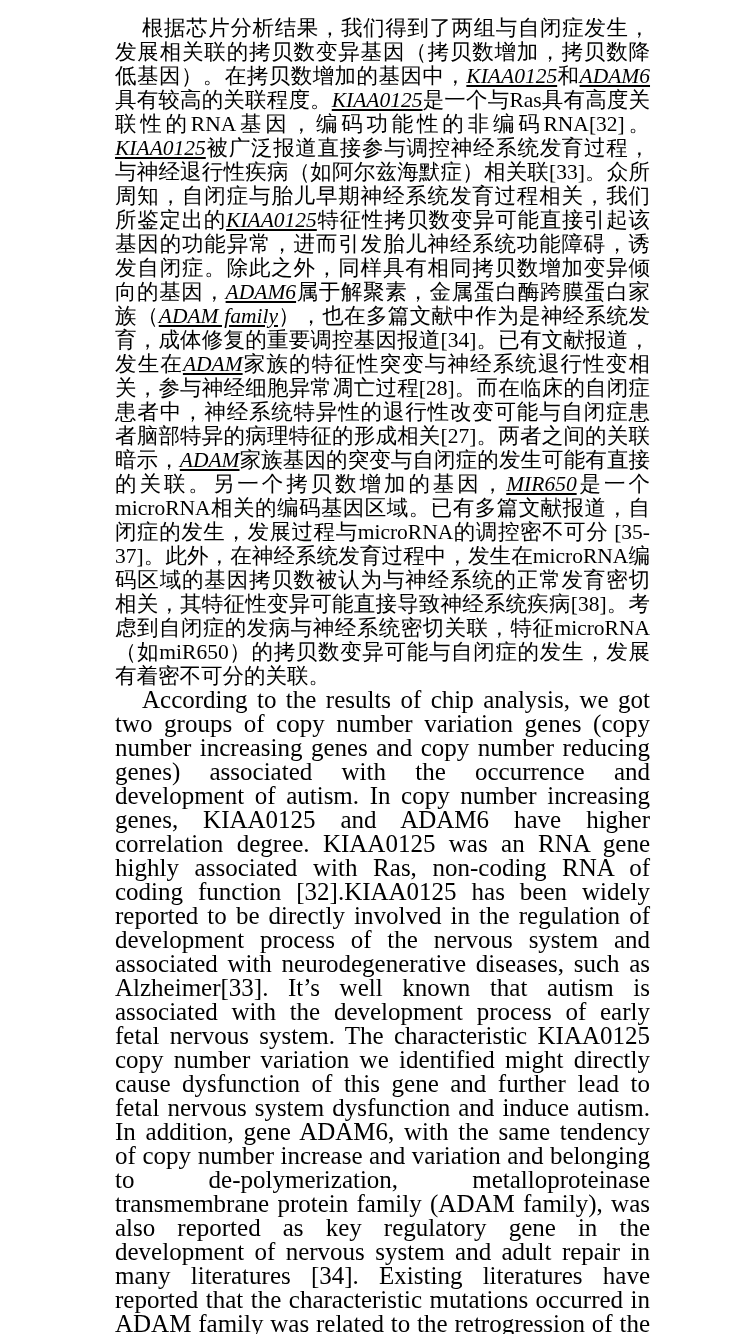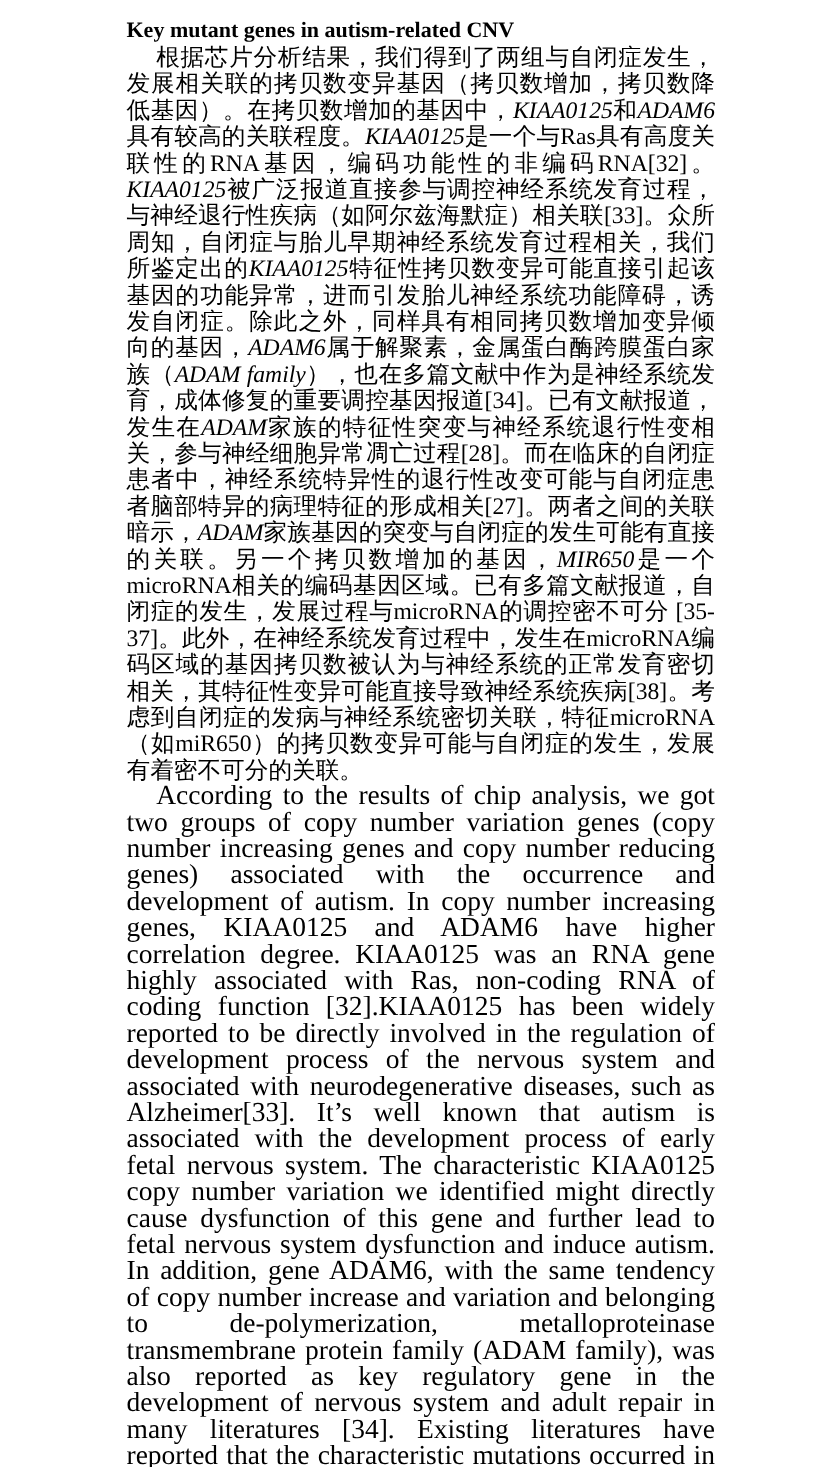--- a/index.html
+++ b/index.html
@@ -46,22 +46,22 @@
   .para-en {
     font-family: "Liberation Serif", serif;
     font-size: 25px;
     line-height: 24px;
     text-indent: 27px;
   }
   .para i {
     font-family: "Liberation Serif", serif;
     font-style: italic;
     font-weight: normal;
+    text-decoration: underline;
   }
 </style>
 </head>
 <body>
 
 <div class="page">
-  <h2 class="heading-en">Key mutant genes in autism-related CNV</h2>
   <p class="para para-zh"><span>根据芯片分析结果，我们得到了两组与自闭症发生，发展相关联的拷贝数变异基因（拷贝数增加，拷贝数降低基因）。在拷贝数增加的基因中，</span><i>KIAA0125</i><span>和</span><i>ADAM6</i><span>具有较高的关联程度。</span><i>KIAA0125</i><span>是一个与Ras具有高度关联性的RNA基因，编码功能性的非编码RNA[32]。</span><i>KIAA0125</i><span>被广泛报道直接参与调控神经系统发育过程，与神经退行性疾病（如阿尔兹海默症）相关联[33]。众所周知，自闭症与胎儿早期神经系统发育过程相关，我们所鉴定出的</span><i>KIAA0125</i><span>特征性拷贝数变异可能直接引起该基因的功能异常，进而引发胎儿神经系统功能障碍，诱发自闭症。除此之外，同样具有相同拷贝数增加变异倾向的基因，</span><i>ADAM6</i><span>属于解聚素，金属蛋白酶跨膜蛋白家族（</span><i>ADAM family</i><span>），也在多篇文献中作为是神经系统发育，成体修复的重要调控基因报道[34]。已有文献报道，发生在</span><i>ADAM</i><span>家族的特征性突变与神经系统退行性变相关，参与神经细胞异常凋亡过程[28]。而在临床的自闭症患者中，神经系统特异性的退行性改变可能与自闭症患者脑部特异的病理特征的形成相关[27]。两者之间的关联暗示，</span><i>ADAM</i><span>家族基因的突变与自闭症的发生可能有直接的关联。另一个拷贝数增加的基因，</span><i>MIR650</i><span>是一个microRNA相关的编码基因区域。已有多篇文献报道，自闭症的发生，发展过程与microRNA的调控密不可分 [35-37]。此外，在神经系统发育过程中，发生在microRNA编码区域的基因拷贝数被认为与神经系统的正常发育密切相关，其特征性变异可能直接导致神经系统疾病[38]。考虑到自闭症的发病与神经系统密切关联，特征microRNA（如miR650）的拷贝数变异可能与自闭症的发生，发展有着密不可分的关联。</span></p>
   <p class="para para-en"><span>According to the results of chip analysis, we got two groups of copy number variation genes (copy number increasing genes and copy number reducing genes) associated with the occurrence and development of autism. In copy number increasing genes, KIAA0125 and ADAM6 have higher correlation degree. KIAA0125 was an RNA gene highly associated with Ras, non-coding RNA of coding function [32].KIAA0125 has been widely reported to be directly involved in the regulation of development process of the nervous system and associated with neurodegenerative diseases, such as Alzheimer[33]. It’s well known that autism is associated with the development process of early fetal nervous system. The characteristic KIAA0125 copy number variation we identified might directly cause dysfunction of this gene and further lead to fetal nervous system dysfunction and induce autism. In addition, gene ADAM6, with the same tendency of copy number increase and variation and belonging to de-polymerization, metalloproteinase transmembrane protein family (ADAM family), was also reported as key regulatory gene in the development of nervous system and adult repair in many literatures [34]. Existing literatures have reported that the characteristic mutations occurred in ADAM family was related to the retrogression of the nervous system and</span></p>
 </div>
 
 </body></html>

